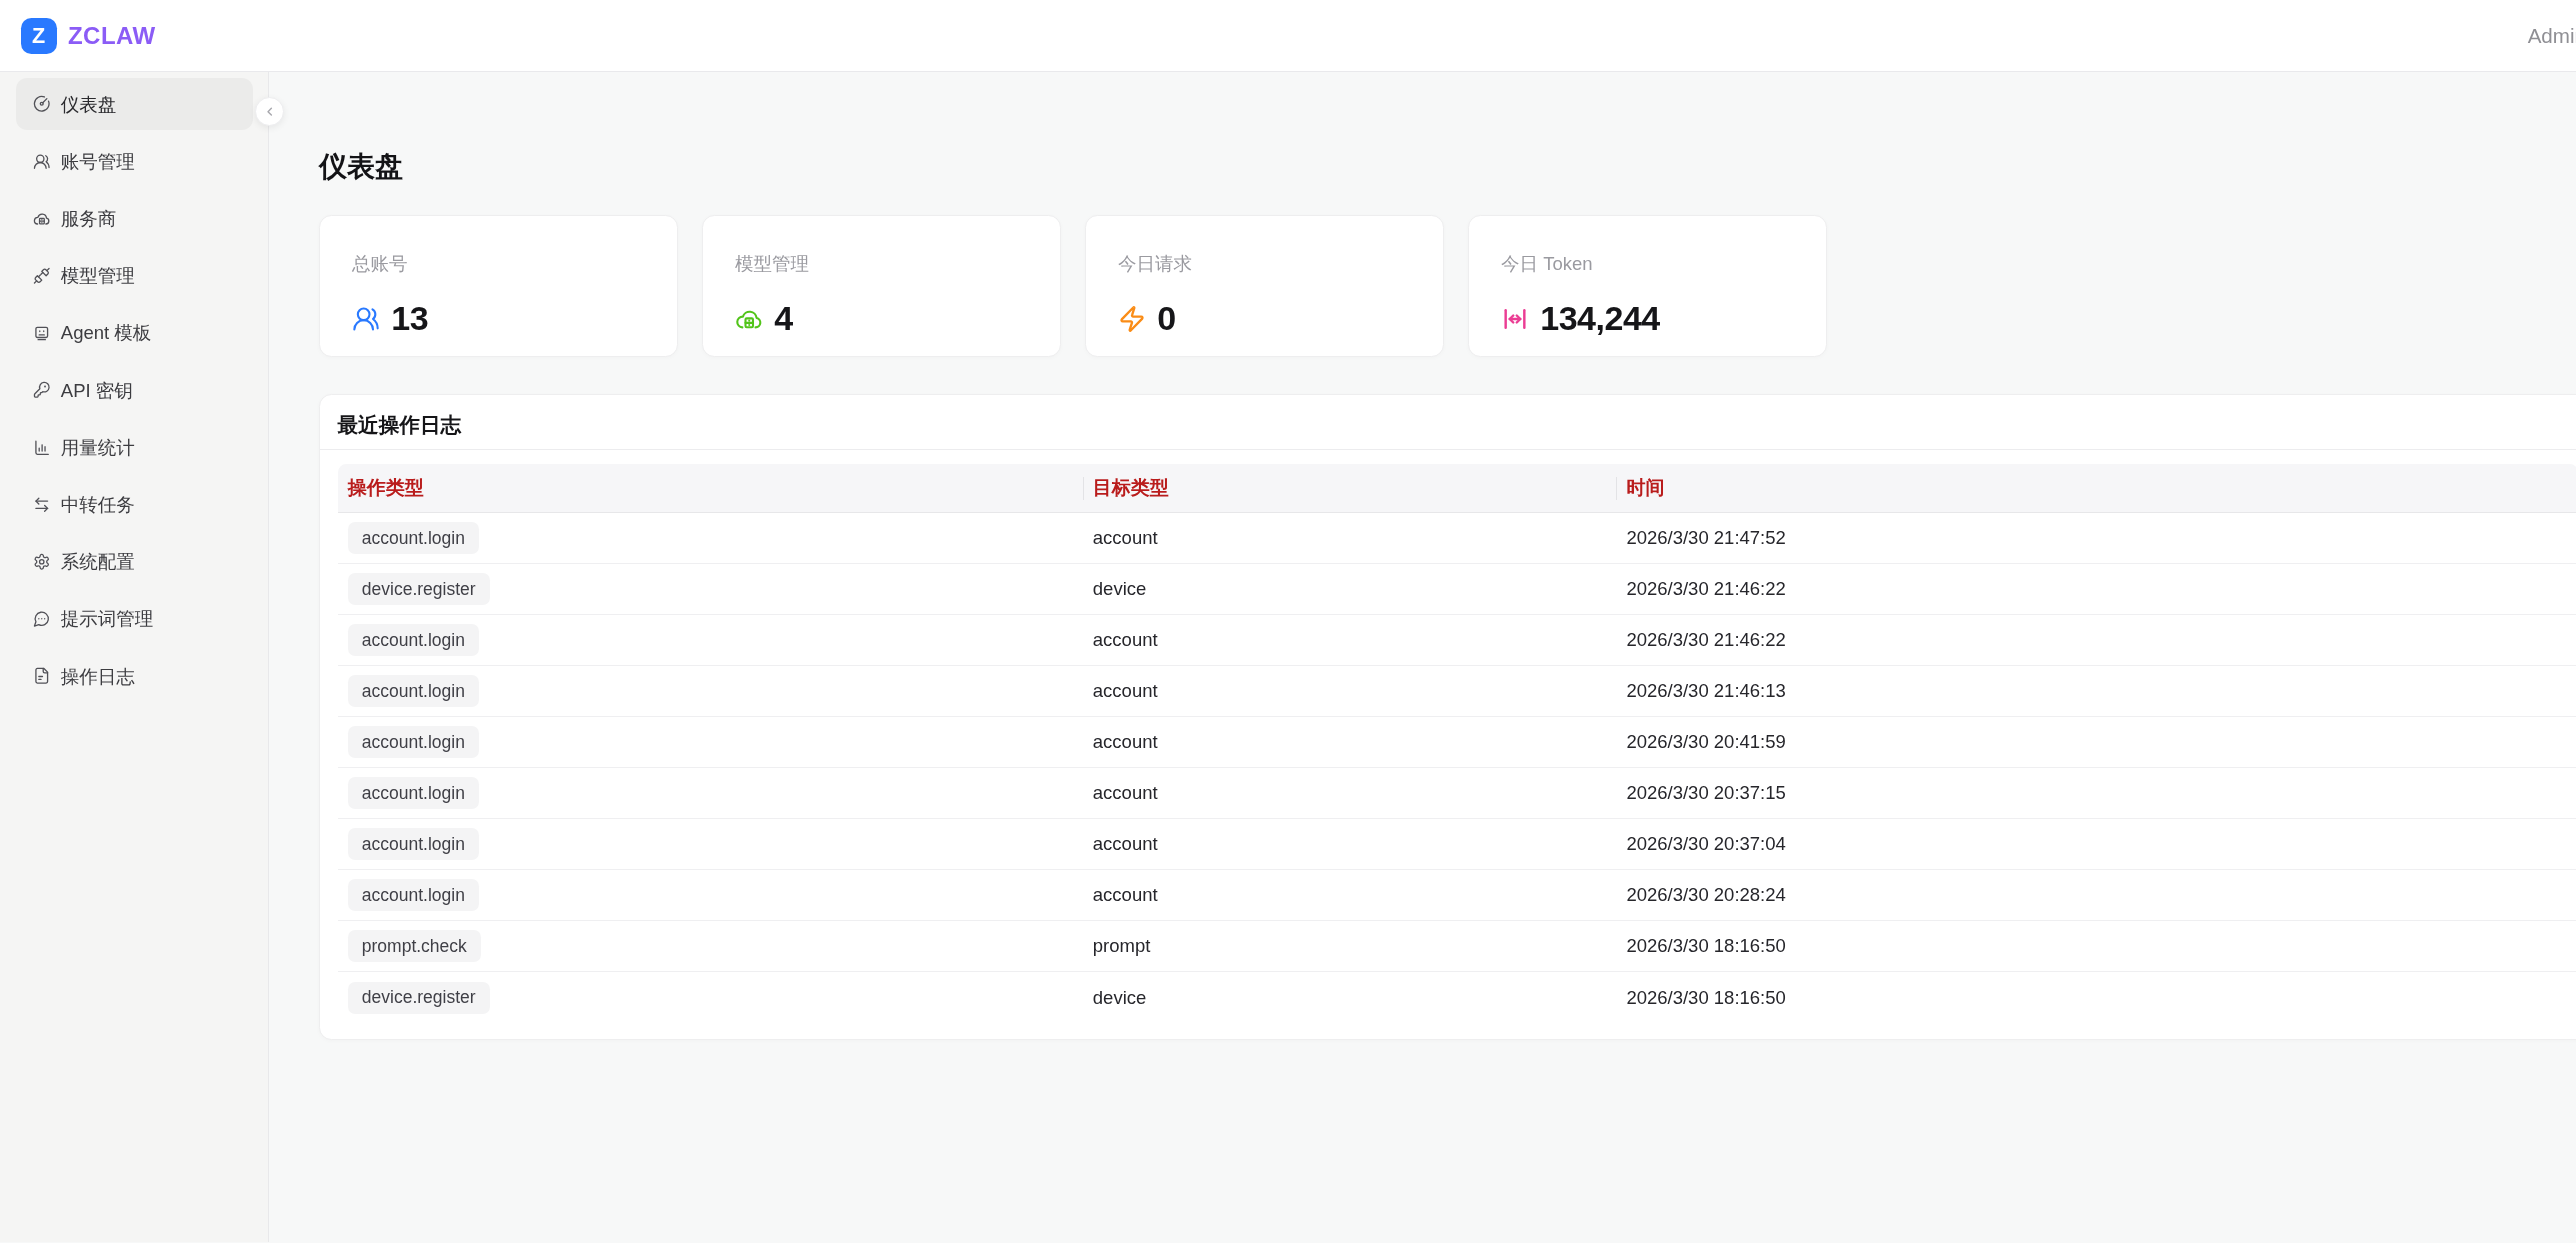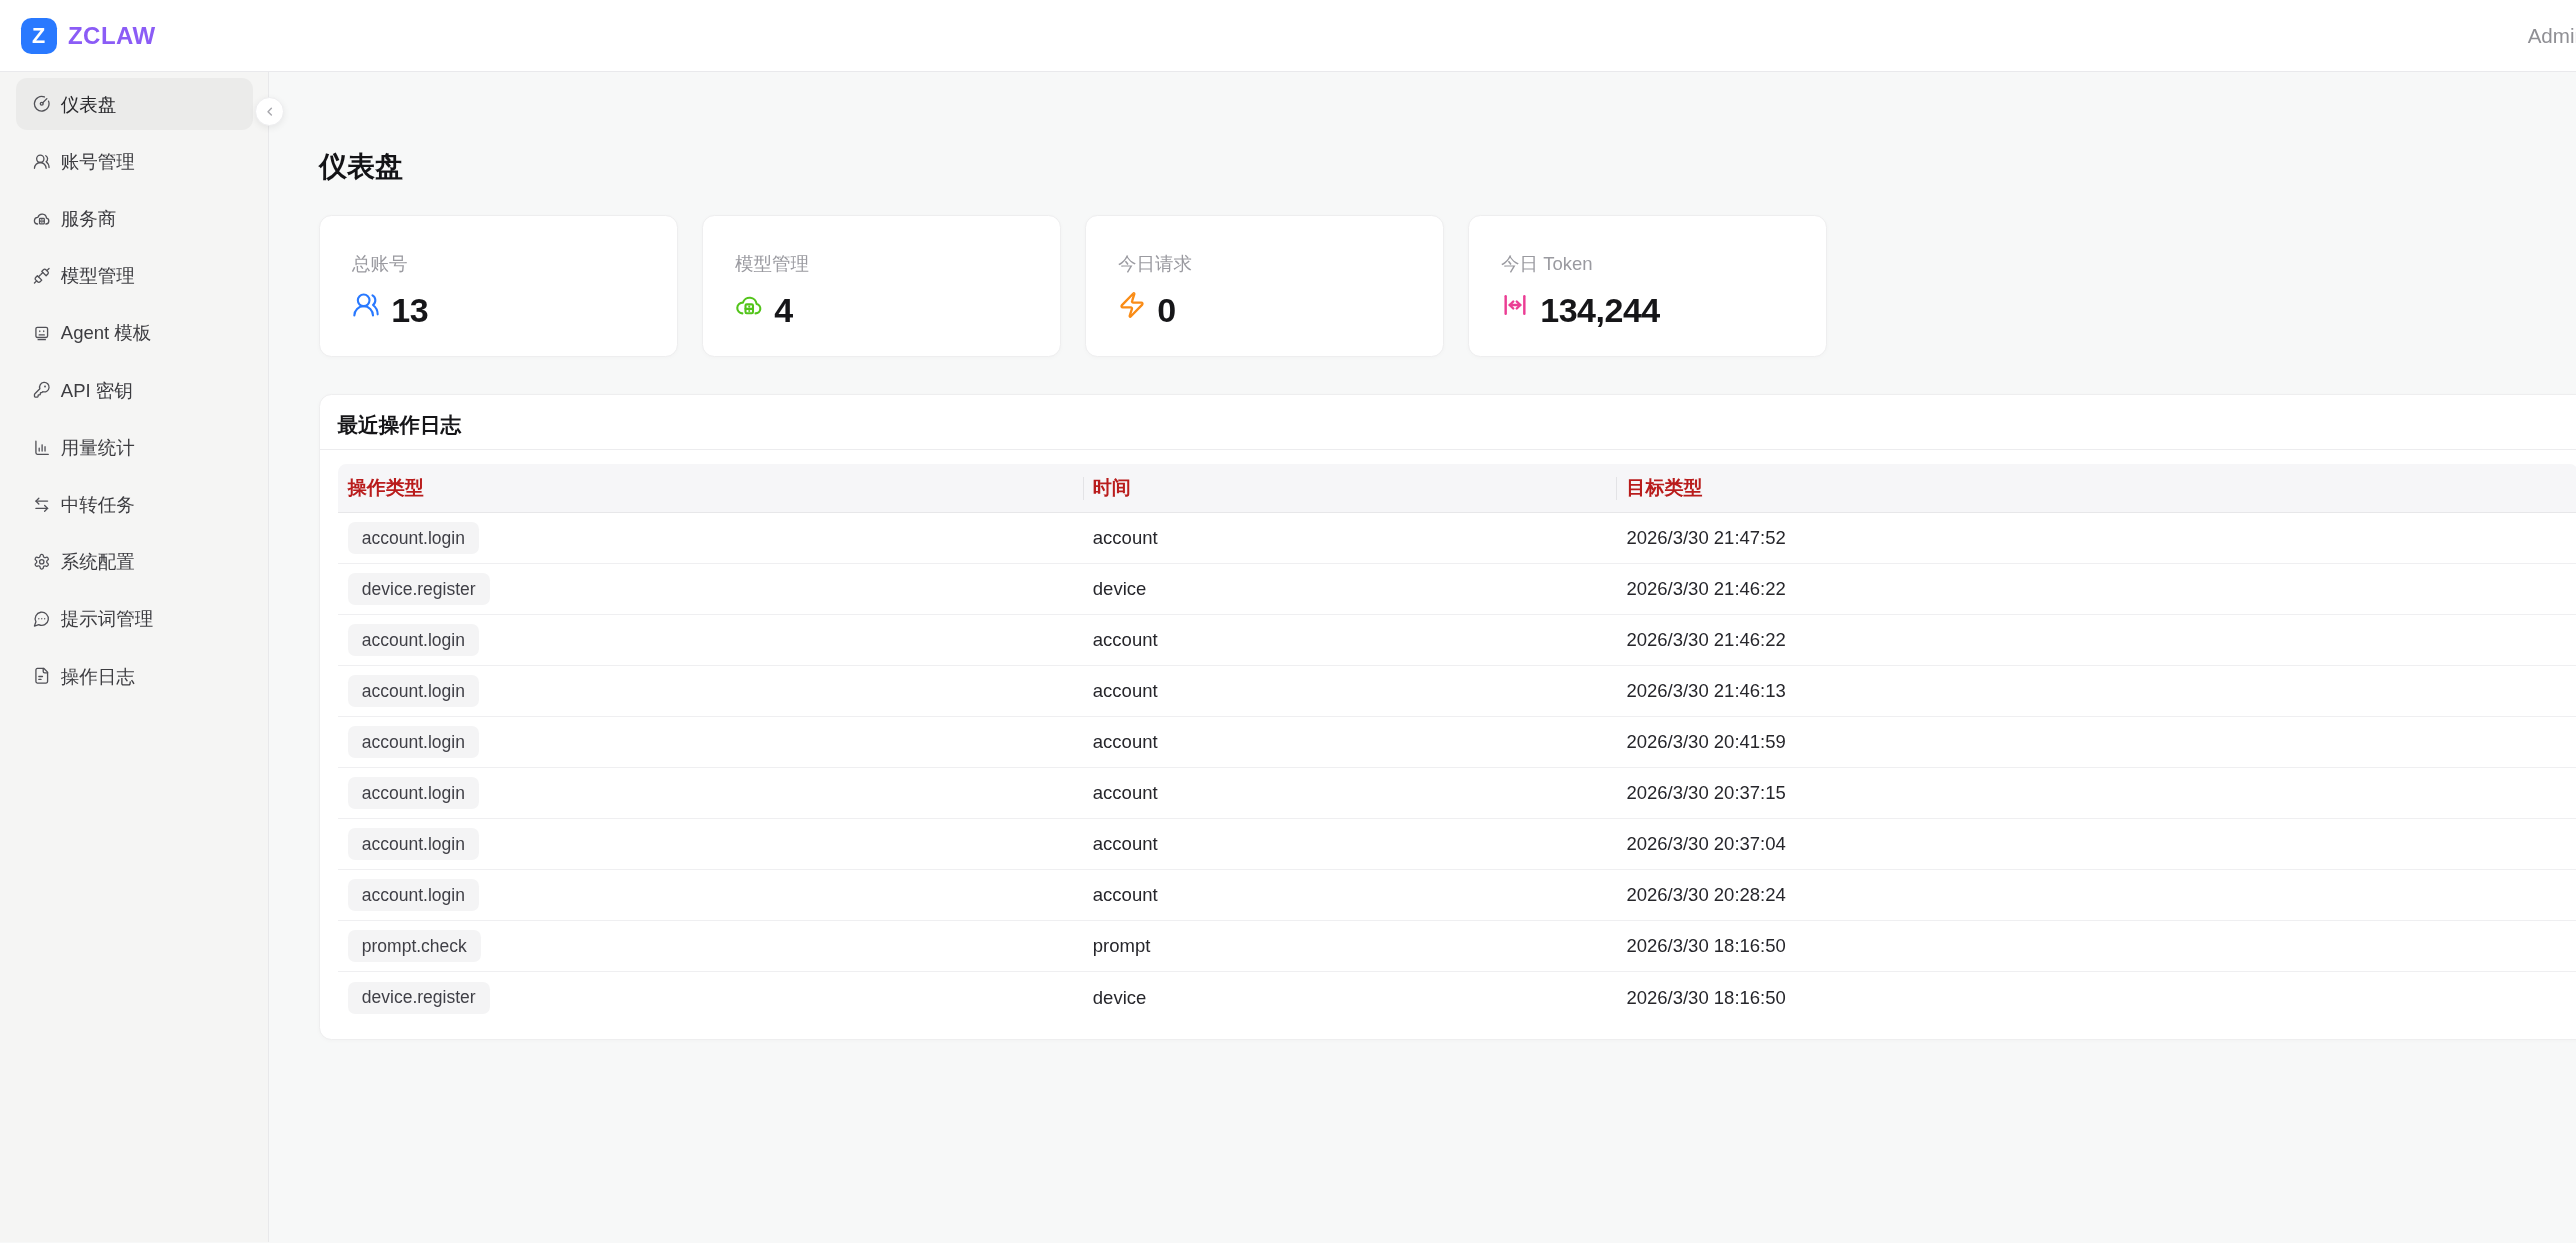--- a/index.html
+++ b/index.html
@@ -55,21 +55,21 @@
   .page-title { margin-top:80px; font-size:28px; line-height:29px; font-weight:700; color:#131316; }
 
   
   .cards { margin-top:34px; display:flex; gap:24px; }
   .card {
     width:359px; height:142px; background:#fff; border:1px solid #eeeeef;
     border-radius:12.4px; box-shadow:0 1px 5.2px rgba(0,0,0,.025);
     padding:36px 26px 0 32px; flex:none;
   }
   .card-label { font-size:18.5px; line-height:23px; color:#9a9aa0; }
-  .card-value { margin-top:16px; display:flex; align-items:flex-start; gap:11.3px; }
+  .card-value { margin-top:24px; display:flex; align-items:center; gap:11.3px; }
   .card-value .ic { width:28px; height:28px; flex:none; }
   .card-value .num { font-size:34px; font-weight:600; color:#161619; letter-spacing:-0.5px; }
 
   
   .panel {
     margin-top:37px; background:#fff; border:1px solid #eeeeef;
     border-radius:12.4px; box-shadow:0 1px 5.2px rgba(0,0,0,.025);
   }
   .panel-title {
     padding:15.5px 17.5px 10.3px; font-size:20.6px; font-weight:700; color:#151518;
@@ -306,22 +306,22 @@
               <span class="num">134,244</span>
             </div>
           </div>
         </section>
 
       <section class="panel">
         <div class="panel-title">最近操作日志</div>
         <div class="table">
           <div class="thead" id="thead">
               <div class="th">操作类型</div>
+              <div class="th">目标类型</div>
               <div class="th">时间</div>
-              <div class="th">目标类型</div>
             </div>
           <div id="tbody">
               <div class="tr">
                 <div class="td">
                   <span class="pill">account.login</span>
                 </div>
                 <div class="td">account</div>
                 <div class="td">2026/3/30 21:47:52</div>
               </div>
               <div class="tr">

